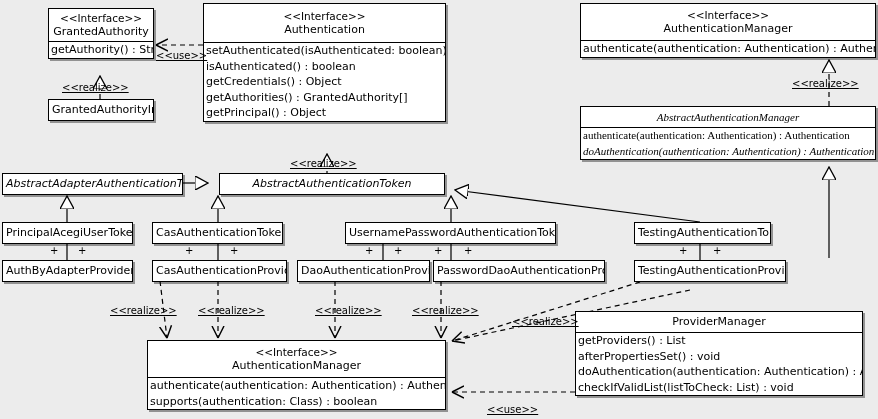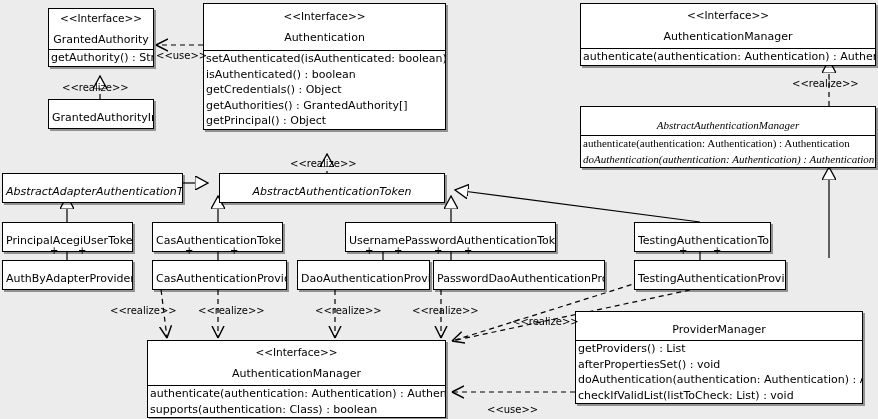--- a/index.html
+++ b/index.html
@@ -23,21 +23,21 @@
     z-index:5;
   }
   .hdr{
     text-align:center;
     padding:2px 2px 2px 2px;
     line-height:14px;
     font-size:11px;
     white-space:nowrap;
   }
   .hdr .stereo{display:block;font-size:10.5px;}
-  .hdr .nm{display:block;margin-top:8px;}
+  .hdr .nm{display:block;}
   .hdr.italic .nm{font-style:italic;font-weight:normal;}
   .sep{border-top:1.6px solid #000;height:0;font-size:0;line-height:0;}
   .ops{padding:0;}
   .op{
     font-size:11px;
     line-height:15.5px;
     white-space:nowrap;
     padding-left:2px;
     overflow:hidden;
   }
@@ -51,20 +51,21 @@
     z-index:6;
   }
   .lbl{
     position:absolute;
     font-size:10px;
     line-height:11px;
     color:#000;
     white-space:nowrap;
     background:transparent;
     z-index:7;
+    text-decoration:underline;
   }
 </style>
 </head>
 <body>
 
 <div id="canvas">
 
   <svg class="edges" viewBox="0 0 878 419" xmlns="http://www.w3.org/2000/svg">
     <defs>
       <marker id="hollowTri" viewBox="0 0 12 12" refX="11" refY="6" markerWidth="12" markerHeight="12" orient="auto-start-reverse">

